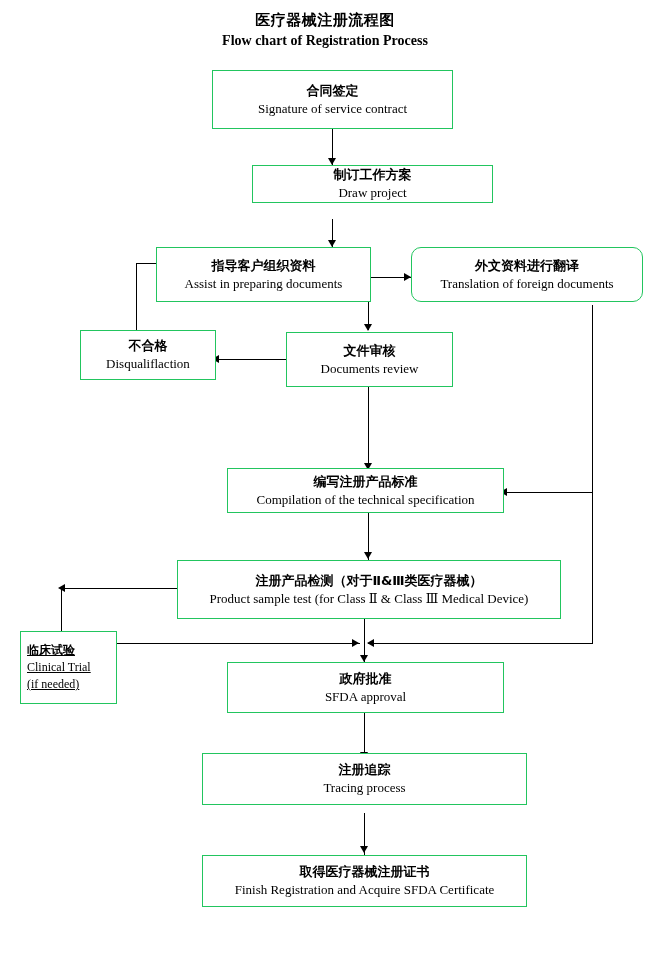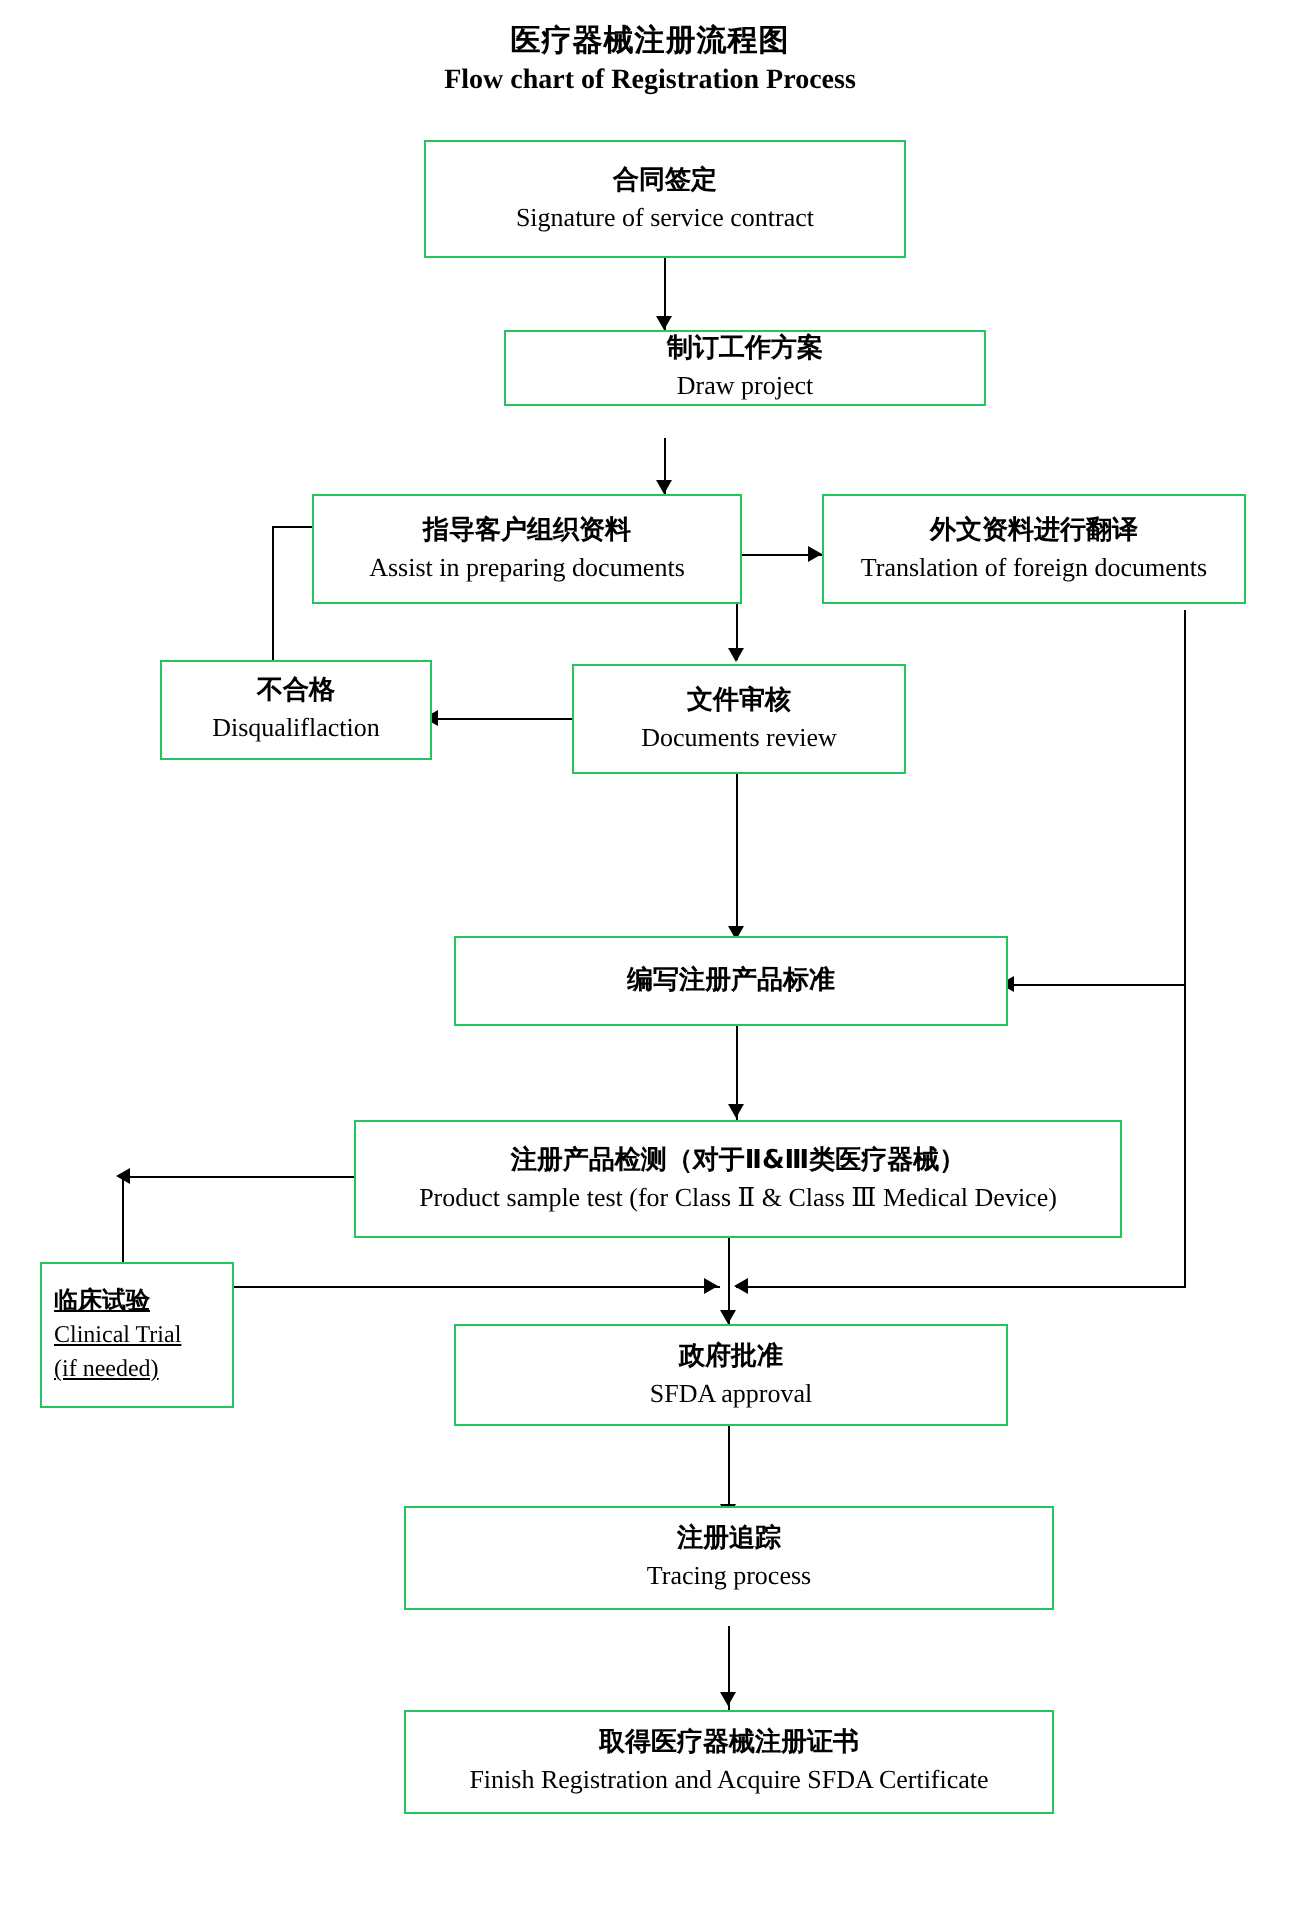--- a/index.html
+++ b/index.html
@@ -176,37 +176,38 @@
   <div class="node" style="left:212px; top:165px; width:241px; height:38px;margin-left:40px;">
     <div class="n-cn">制订工作方案</div>
     <div class="n-en">Draw project</div>
   </div>
 
   <div class="node" style="left:156px; top:247px; width:215px; height:55px;">
     <div class="n-cn">指导客户组织资料</div>
     <div class="n-en">Assist in preparing documents</div>
   </div>
 
-  <div class="node" style="left:411px; top:247px; width:212px; height:55px;">
+  <div class="node" style="left:411px; top:247px; width:232px; height:55px;border-radius:10px;">
     <div class="n-cn">外文资料进行翻译</div>
     <div class="n-en">Translation of foreign documents</div>
   </div>
 
   <div class="node" style="left:80px; top:330px; width:136px; height:50px;">
     <div class="n-cn">不合格</div>
     <div class="n-en">Disqualiflaction</div>
   </div>
 
   <div class="node" style="left:286px; top:332px; width:167px; height:55px;">
     <div class="n-cn">文件审核</div>
     <div class="n-en">Documents review</div>
   </div>
 
   <div class="node" style="left:227px; top:468px; width:277px; height:45px;">
     <div class="n-cn">编写注册产品标准</div>
+    <div class="n-en">Compilation of the technical specification</div>
   </div>
 
   <div class="node" style="left:177px; top:560px; width:384px; height:59px;">
     <div class="n-cn">注册产品检测（对于Ⅱ&amp;Ⅲ类医疗器械）</div>
     <div class="n-en">Product sample test (for Class  Ⅱ &amp; Class  Ⅲ  Medical Device)</div>
   </div>
 
   <div class="node left-align small" style="left:20px; top:631px; width:97px; height:73px;text-decoration:underline;">
     <div class="n-cn">临床试验</div>
     <div class="n-en">Clinical Trial</div>

